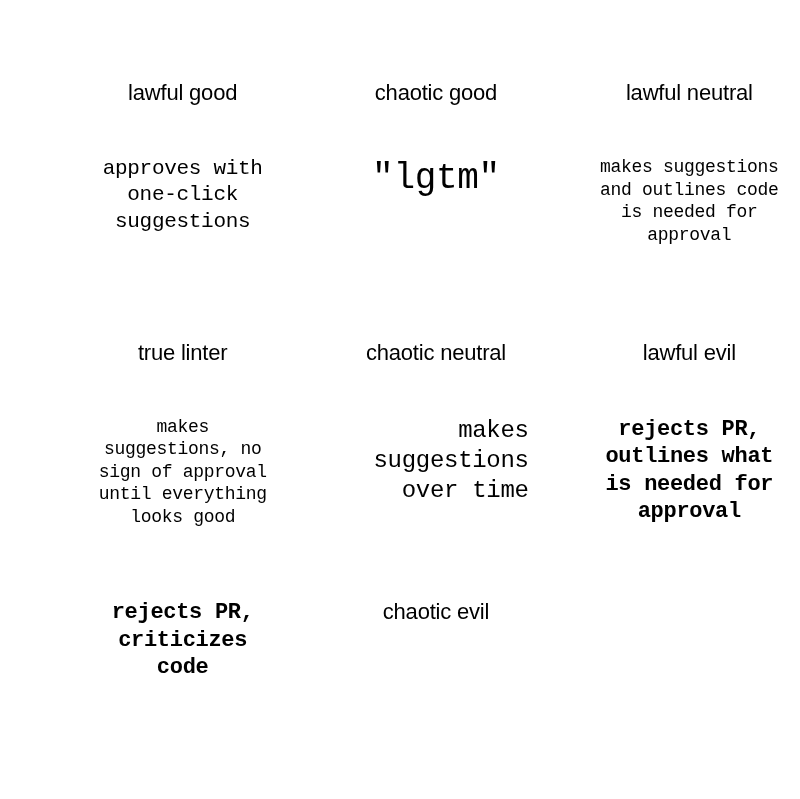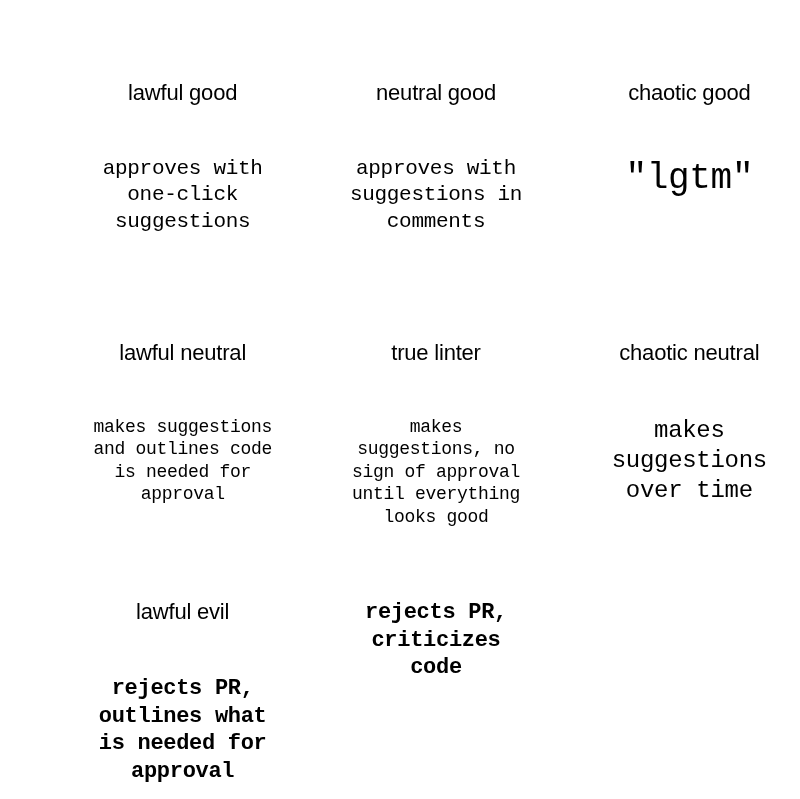--- a/index.html
+++ b/index.html
@@ -46,37 +46,34 @@
     }
     .content.small {
       font-size: 18px;
     }
     .content.large {
       font-size: 36px;
       font-weight: 400;
     }
     .content.medium-large {
       font-size: 24px;
+      text-align: right;
     }
     .content.medium {
       font-size: 22px;
       font-weight: bold;
     }
   </style>
 </head>
 <body>
 
 <div class="grid">
   <div class="cell">
     <div class="label">lawful good</div>
     <div class="content">approves with one-click suggestions</div>
-  </div>
-  <div class="cell">
-    <div class="label">neutral good</div>
-    <div class="content">approves with suggestions in comments</div>
   </div>
   <div class="cell">
     <div class="label">chaotic good</div>
     <div class="content large">"lgtm"</div>
   </div>
   <div class="cell">
     <div class="label">lawful neutral</div>
     <div class="content small">makes suggestions and outlines code is needed for approval</div>
   </div>
   <div class="cell">
@@ -88,14 +85,15 @@
     <div class="content medium-large">makes suggestions over time</div>
   </div>
   <div class="cell">
     <div class="label">lawful evil</div>
     <div class="content medium">rejects PR, outlines what is needed for approval</div>
   </div>
   <div class="cell">
     <div class="content medium">rejects PR, criticizes code</div>
   </div>
   <div class="cell">
+    <div class="label">chaotic evil</div>
   </div>
 </div>
 
 </body></html>

